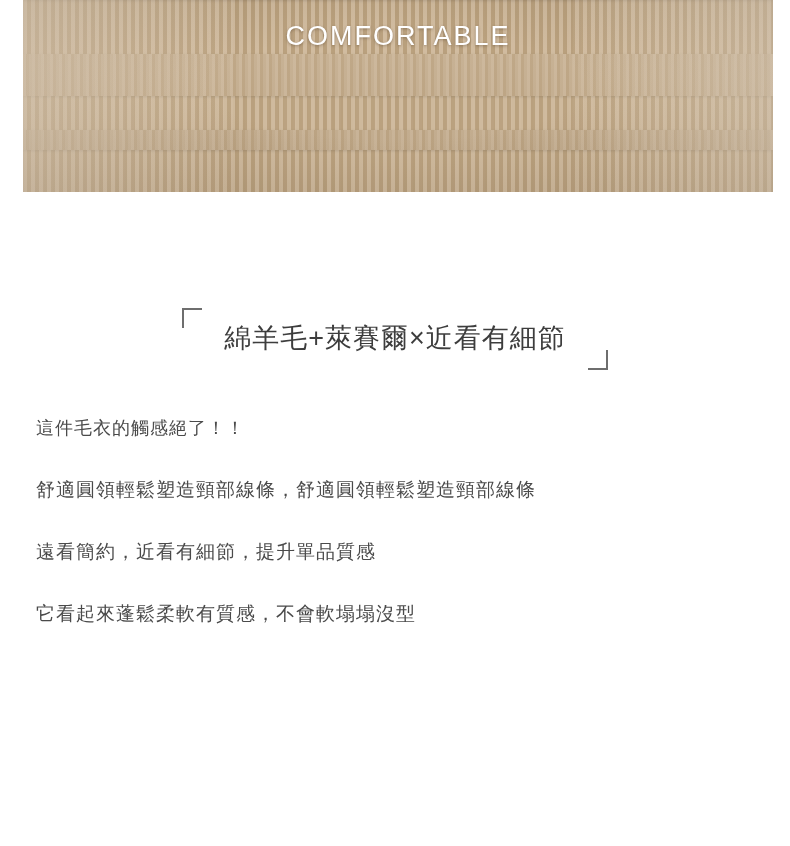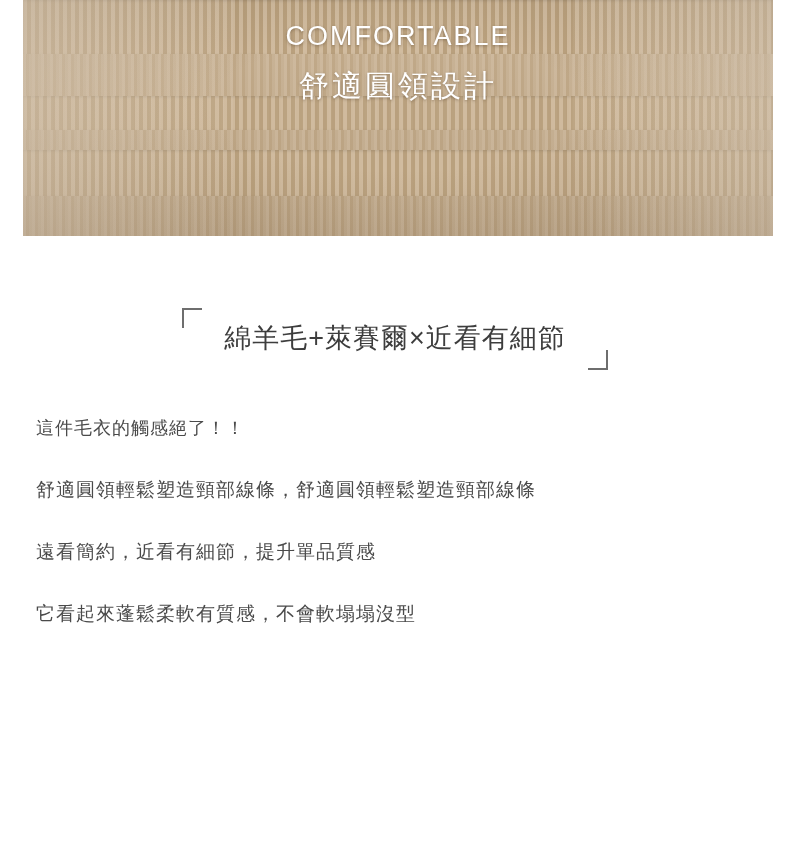--- a/index.html
+++ b/index.html
@@ -18,21 +18,21 @@
     width: 790px;
     height: 846px;
   }
 
   
   .hero {
     position: absolute;
     left: 23px;
     top: 0;
     width: 750px;
-    height: 236px;
+    height: 192px;
     overflow: hidden;
     background: #c3ab8e;
   }
   
   .hero .fabric {
     position: absolute;
     inset: 0;
     background:
       linear-gradient(180deg, rgba(255,255,255,0.06) 0%, rgba(0,0,0,0.04) 100%),
       repeating-linear-gradient(90deg,
@@ -155,21 +155,20 @@
     <div class="fabric"></div>
     <div class="band b1"></div>
     <div class="band b2"></div>
     <div class="band b3"></div>
     <div class="soft-left"></div>
     <div class="soft-right"></div>
     <div class="shade"></div>
 
     <div class="hero-text">
       <div class="hero-en">COMFORTABLE</div>
-      <div class="hero-zh">舒適圓領設計</div>
     </div>
   </div>
 
   <div class="headline-wrap">
     <div class="headline-box">
       <span class="corner tl"></span>
       <span class="corner br"></span>
       <div class="headline">綿羊毛+萊賽爾×近看有細節</div>
     </div>
   </div>

